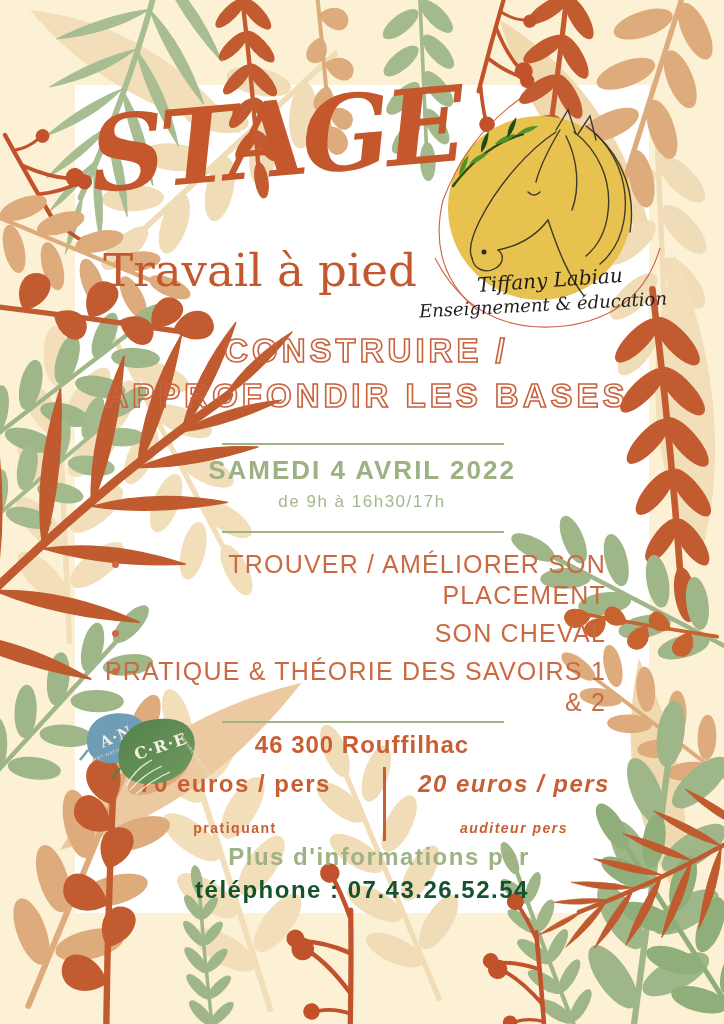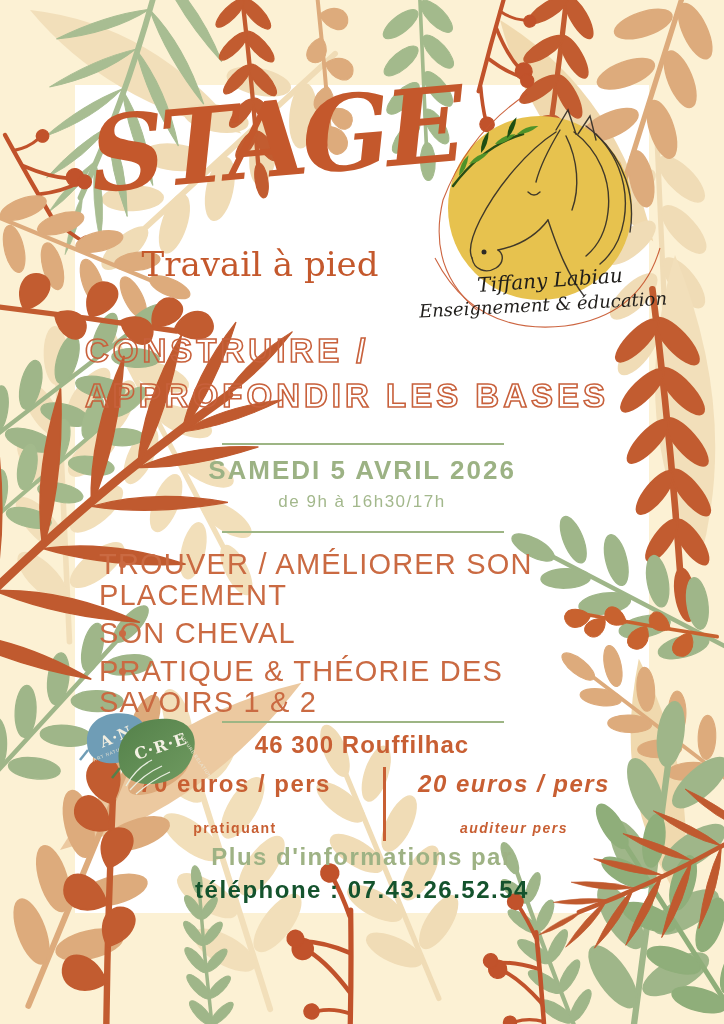--- a/index.html
+++ b/index.html
@@ -13,71 +13,71 @@
   .content{position:absolute;left:0;top:0;width:724px;height:1024px;z-index:3;}
 
   .title{
     position:absolute;left:60px;top:88px;width:430px;text-align:center;
     font-family:"DejaVu Serif",serif;font-style:italic;font-weight:bold;
     font-size:104px;letter-spacing:-5px;color:#c4582c;transform:rotate(-5deg);
     line-height:1;
   }
   .subtitle{
     position:absolute;left:90px;top:246px;width:340px;text-align:center;
-    font-family:"DejaVu Serif",serif;font-size:34px;color:#c4582c;line-height:1.1;
+    font-family:"DejaVu Serif",serif;font-size:45px;color:#c4582c;line-height:1.1;
   }
   .logo-wrap{position:absolute;left:415px;top:88px;width:250px;height:240px;}
   .brand-1{
     position:absolute;left:440px;top:268px;width:220px;text-align:center;
     font-family:"DejaVu Serif",serif;font-style:italic;font-size:20px;color:#1f1d1a;
     transform:rotate(-4deg);
   }
   .brand-2{
     position:absolute;left:412px;top:294px;width:262px;text-align:center;
     font-family:"DejaVu Serif",serif;font-style:italic;font-size:18px;color:#1f1d1a;
     transform:rotate(-3deg);
   }
   .headline{
-    position:absolute;left:85px;top:328px;width:563px;text-align:left;
+    position:absolute;left:85px;top:328px;width:563px;text-align:center;
     font-weight:bold;font-size:33px;line-height:45px;letter-spacing:4px;
     color:transparent;-webkit-text-stroke:1.6px #c8613c;text-stroke:1.6px #c8613c;
   }
   .sep{position:absolute;left:222px;width:282px;height:2px;background:#9db584;}
   .sep1{top:443px;} .sep2{top:531px;} .sep3{top:721px;}
   .date-line{
     position:absolute;left:75px;top:455px;width:574px;text-align:center;
     font-weight:bold;font-size:26px;letter-spacing:2px;color:#9cb284;
   }
   .hours-line{
     position:absolute;left:75px;top:492px;width:574px;text-align:center;
     font-size:17px;letter-spacing:1.5px;color:#a3b88c;
   }
   .bullets{
-    position:absolute;left:99px;top:549px;width:514px;
-    color:#ca6a42;font-size:29px;line-height:31px;letter-spacing:1.2px;text-align:left;
+    position:absolute;left:92px;top:549px;width:514px;
+    color:#ca6a42;font-size:25px;line-height:31px;letter-spacing:1.2px;text-align:right;
   }
   .bullet{position:relative;margin-bottom:7px;}
   .bullet .dot{
     position:absolute;left:20px;top:12px;width:7px;height:7px;border-radius:50%;background:#ca6a42;
   }
   .b-line{display:block;}
   .b-line:empty{display:none;}
   .location{
     position:absolute;left:75px;top:731px;width:574px;text-align:center;
     font-weight:bold;font-size:24px;letter-spacing:1px;color:#c85f33;
   }
   .price-col{position:absolute;top:770px;text-align:center;color:#c85f33;font-weight:bold;}
   .price-left{left:100px;width:270px;}
   .price-right{left:400px;width:228px;font-style:italic;}
   .price-amount{font-size:24px;letter-spacing:1.5px;}
   .price-label{font-size:14px;letter-spacing:1.5px;margin-top:22px;}
   .vdivider{position:absolute;left:383px;top:767px;width:3px;height:74px;background:#c85f33;}
   .contact-1{
     position:absolute;left:75px;top:843px;width:574px;text-align:center;
-    font-weight:bold;font-size:24px;letter-spacing:1.5px;color:#9eb284;
+    font-weight:bold;font-size:24px;letter-spacing:1.5px;color:#9eb284;padding-left:17px;
   }
   .contact-2{
     position:absolute;left:75px;top:876px;width:574px;text-align:center;
     font-weight:bold;font-size:24px;letter-spacing:1.5px;color:#14532d;
   }
   .ancre{position:absolute;left:78px;top:704px;width:140px;height:104px;}
 </style>
 </head>
 <body>
 
@@ -274,21 +274,21 @@
   </div>
   <div class="brand-1">Tiffany Labiau</div>
   <div class="brand-2">Enseignement &amp; éducation</div>
 
   <div class="headline">
     <span class="b-line">CONSTRUIRE /</span>
     <span class="b-line">APPROFONDIR LES BASES</span>
   </div>
 
   <div class="sep sep1"></div>
-  <div class="date-line">SAMEDI 5 AVRIL 2026</div>
+  <div class="date-line">SAMEDI 4 AVRIL 2022</div>
   <div class="hours-line">de 9h à 16h30/17h</div>
   <div class="sep sep2"></div>
 
   <div class="bullets">
     <div class="bullet">
       <span class="dot"></span>
       <span class="b-line">TROUVER / AMÉLIORER SON</span>
       <span class="b-line">PLACEMENT</span>
     </div>
     <div class="bullet">

